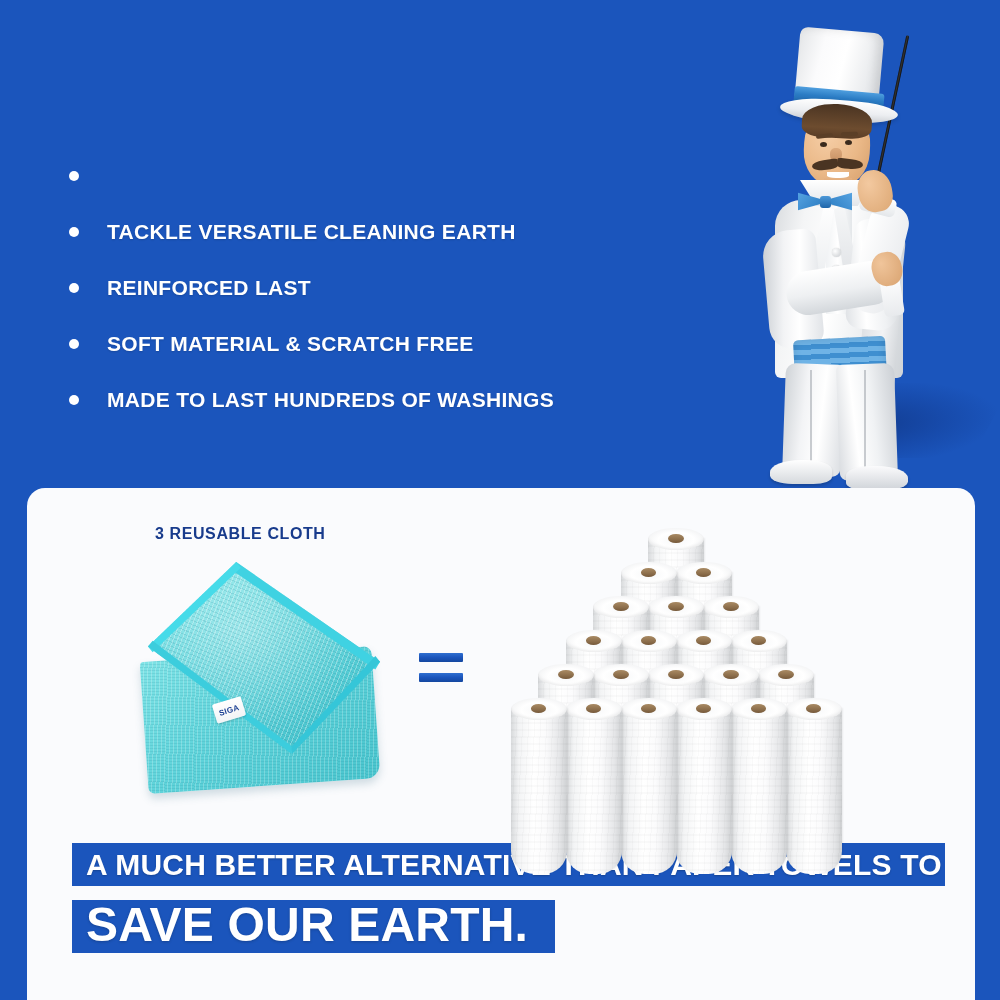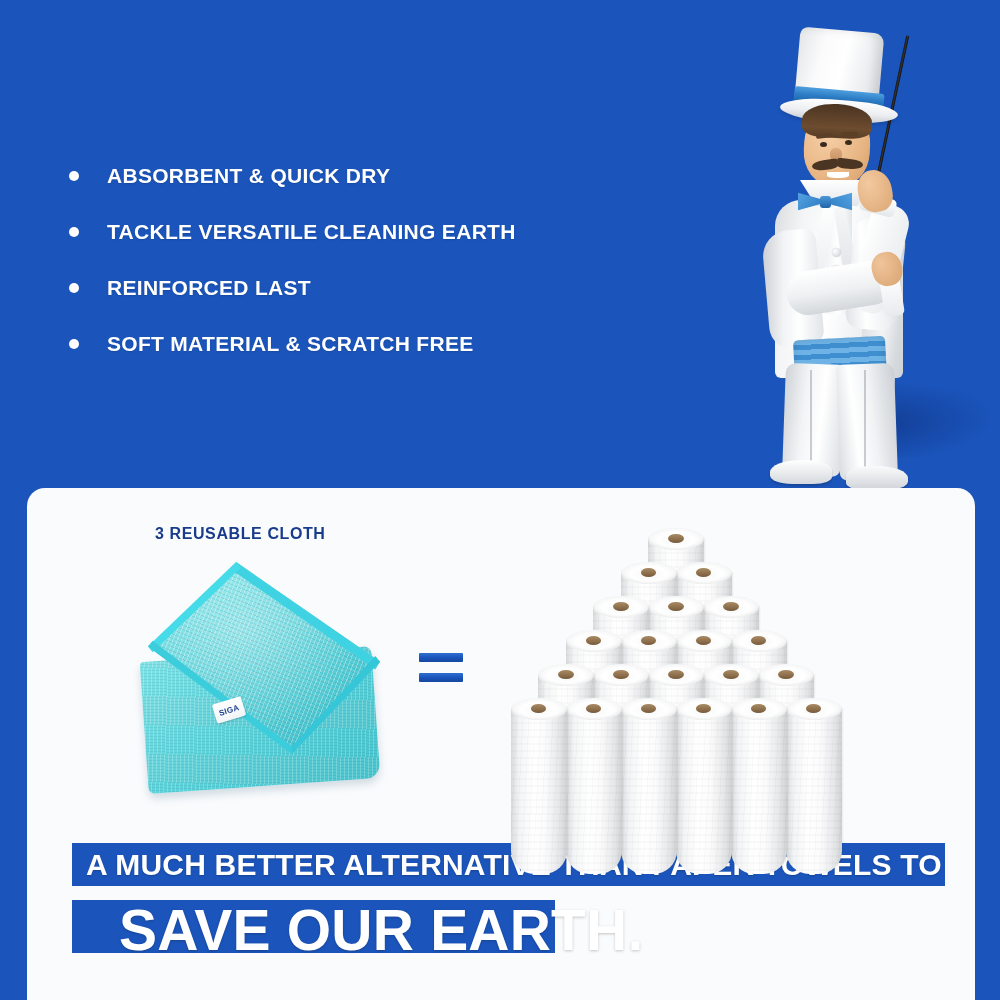--- a/index.html
+++ b/index.html
@@ -365,48 +365,50 @@
     font-size:30px; font-weight:bold; color:#FFFFFF;
     letter-spacing:0.2px; white-space:nowrap;
     text-shadow:0 1px 2px rgba(0,0,0,.22);
   }
   #banner-line-2 {
     position:absolute; left:72px; top:900px; width:483px; height:53px;
     background:#1B55BC;
   }
   #banner-line-2-text {
     position:absolute; left:86px; top:897px;
-    font-size:57px; font-weight:bold; color:#FFFFFF;
+    font-size:48px; font-weight:bold; color:#FFFFFF;
     letter-spacing:0.2px; white-space:nowrap;
     text-shadow:0 1px 3px rgba(0,0,0,.22);
-    margin-left:33px;
   }
 </style>
 </head>
 <body>
 
 <div id="hero">
 
 
   <div id="feature-list">
     <div class="feature-row">
       <span class="feature-bullet"></span>
-      <span class="feature-label">ABSORBENT &amp; QUICK DRY</span>
     </div>
     <div class="feature-row">
       <span class="feature-bullet"></span>
       <span class="feature-label">TACKLE VERSATILE CLEANING EARTH</span>
     </div>
     <div class="feature-row">
       <span class="feature-bullet"></span>
       <span class="feature-label">REINFORCED LAST</span>
     </div>
     <div class="feature-row">
       <span class="feature-bullet"></span>
       <span class="feature-label">SOFT MATERIAL &amp; SCRATCH FREE</span>
+    </div>
+    <div class="feature-row">
+      <span class="feature-bullet"></span>
+      <span class="feature-label">MADE TO LAST HUNDREDS OF WASHINGS</span>
     </div>
   </div>
 
   <div id="mascot">
     <div id="mascot-shadow"></div>
     <div class="m-part" id="cane"></div>
     <div class="m-part" id="hat-crown"></div>
     <div class="m-part" id="hat-band"></div>
     <div class="m-part" id="hat-brim"></div>
     <div class="m-part" id="head"></div>

